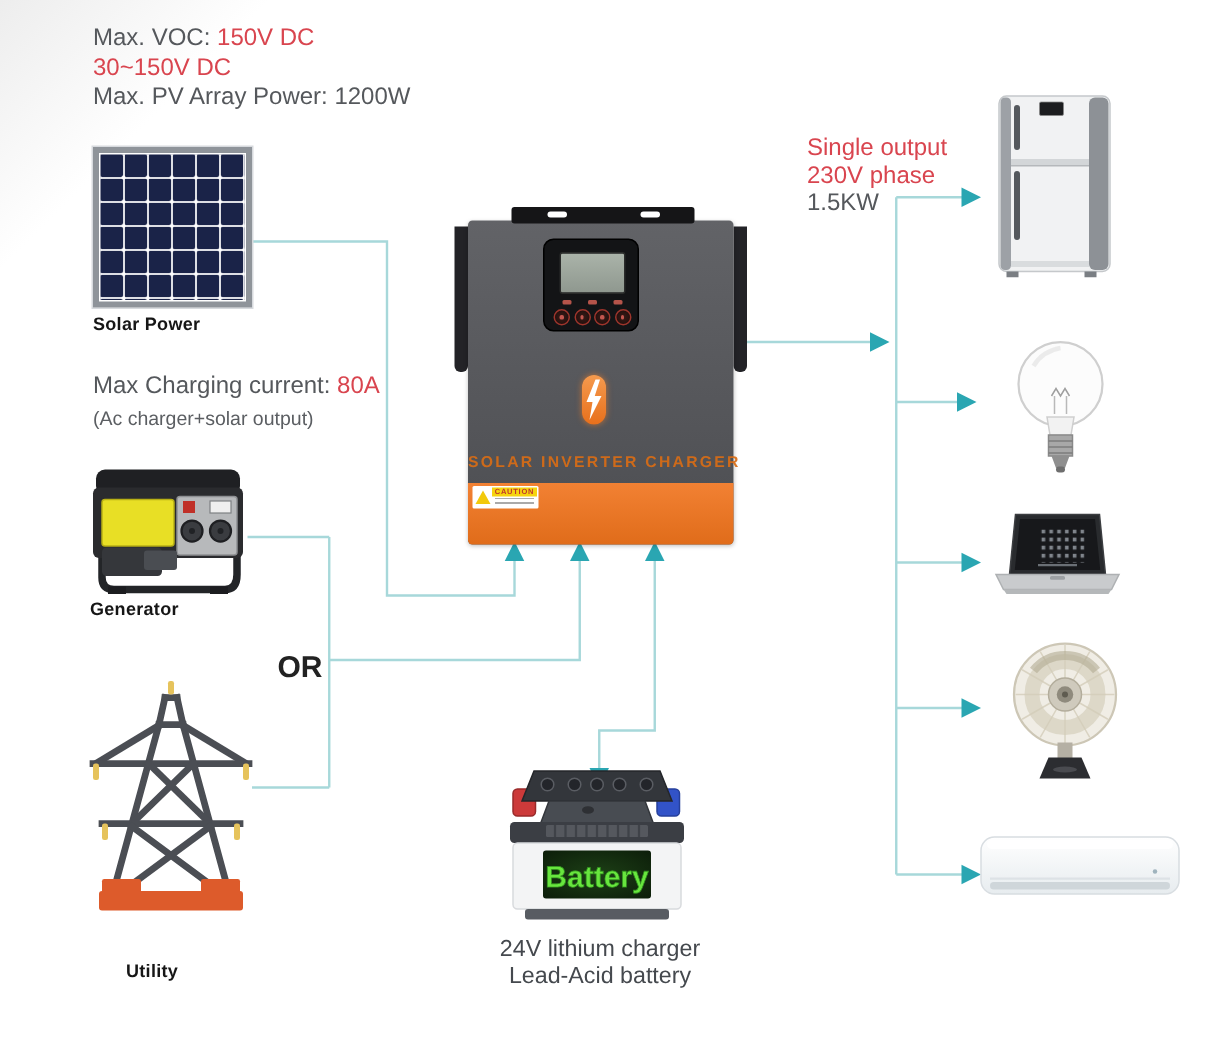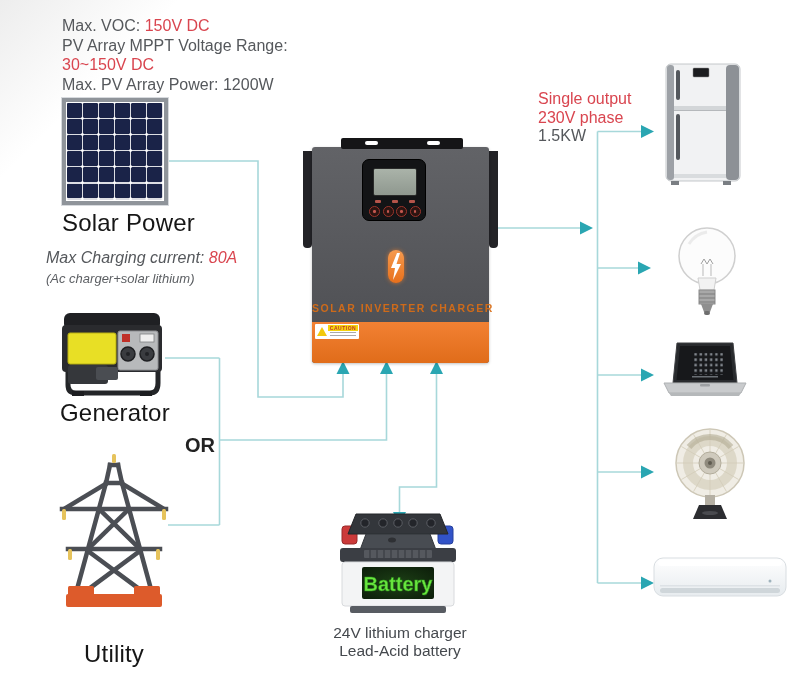--- a/index.html
+++ b/index.html
@@ -8,23 +8,23 @@
     background:linear-gradient(135deg,#ededed 0%,#ffffff 12%),#fff;
     font-family:"Liberation Sans",sans-serif;
   }
   #canvas *{box-sizing:border-box;}
   .abs{position:absolute;}
   svg text{font-family:"Liberation Sans",sans-serif;}
 
   
   .spec{left:62px;top:16px;font-size:16px;line-height:19.5px;color:#55585c;}
   .red{color:#d9454f;}
-  .charge{left:46px;top:248px;font-size:16px;color:#55585c;line-height:19px;font-style:italic;}
+  .charge{left:62px;top:248px;font-size:16px;color:#55585c;line-height:19px;}
   .charge .note{font-size:13px;margin-top:2px;color:#5b5e62;}
-  .sec-label{font-weight:normal;color:#161616;font-size:24px;letter-spacing:.2px;}
+  .sec-label{font-weight:bold;color:#161616;font-size:12px;letter-spacing:.2px;}
   .or{left:185px;top:434px;font-weight:bold;font-size:20px;color:#222;}
   .out-text{left:538px;top:90px;font-size:16px;line-height:18.5px;}
   .out-text .kw{color:#55585c;}
   .bat-caption{left:326px;top:624px;width:148px;text-align:center;font-size:15.5px;line-height:18px;color:#45494e;}
 
   
   .solar-panel{left:62px;top:98px;width:106px;height:107px;background:#fff;border:4px solid #8f949a;box-shadow:0 0 0 1px #d7dade;}
   .solar-cells{position:absolute;inset:1px;background-color:#1a2348;
     background-image:
       radial-gradient(circle,rgba(255,255,255,.95) 1.1px,transparent 1.6px),
@@ -86,33 +86,32 @@
       <polygon points="654,131.5 641,125 641,138"></polygon>
       <polygon points="651,268 638,261.5 638,274.5"></polygon>
       <polygon points="654,375 641,368.5 641,381.5"></polygon>
       <polygon points="654,472 641,465.5 641,478.5"></polygon>
       <polygon points="654,583 641,576.5 641,589.5"></polygon>
     </g>
   </svg>
 
   <div class="abs spec">
     <div><span>Max. VOC: </span><span class="red">150V DC</span></div>
-    <div>PV Array MPPT Voltage Range:</div>
     <div class="red">30~150V DC</div>
     <div>Max. PV Array Power: 1200W</div>
   </div>
 
   <div class="abs solar-panel">
     <div class="solar-cells"></div>
   </div>
   <div class="abs sec-label" style="left:62px;top:209px">Solar Power</div>
 
   <div class="abs charge">
     <div><span>Max Charging current: </span><span class="red">80A</span></div>
-    <div class="note">(Ac charger+solar lithium)</div>
+    <div class="note">(Ac charger+solar output)</div>
   </div>
 
   <svg class="abs" style="left:56px;top:309px" width="112" height="88" viewBox="0 0 112 88">
     <path d="M12,62 V76 Q12,84 20,84 H94 Q102,84 102,74 V62" fill="none" stroke="#232528" stroke-width="5"></path>
     <rect x="8" y="4" width="96" height="17" rx="6" fill="#1f2023"></rect>
     <rect x="6" y="16" width="100" height="47" rx="4" fill="#2a2b2e"></rect>
     <rect x="12" y="24" width="48" height="31" rx="2" fill="#e8df25" stroke="#b8b014"></rect>
     <rect x="62" y="22" width="40" height="39" rx="2" fill="#b7b9bb" stroke="#8e9093"></rect>
     <rect x="66" y="25" width="8" height="8" fill="#c03028"></rect>
     <rect x="84" y="25" width="14" height="8" fill="#efefef" stroke="#7e8083" stroke-width="0.8"></rect>

